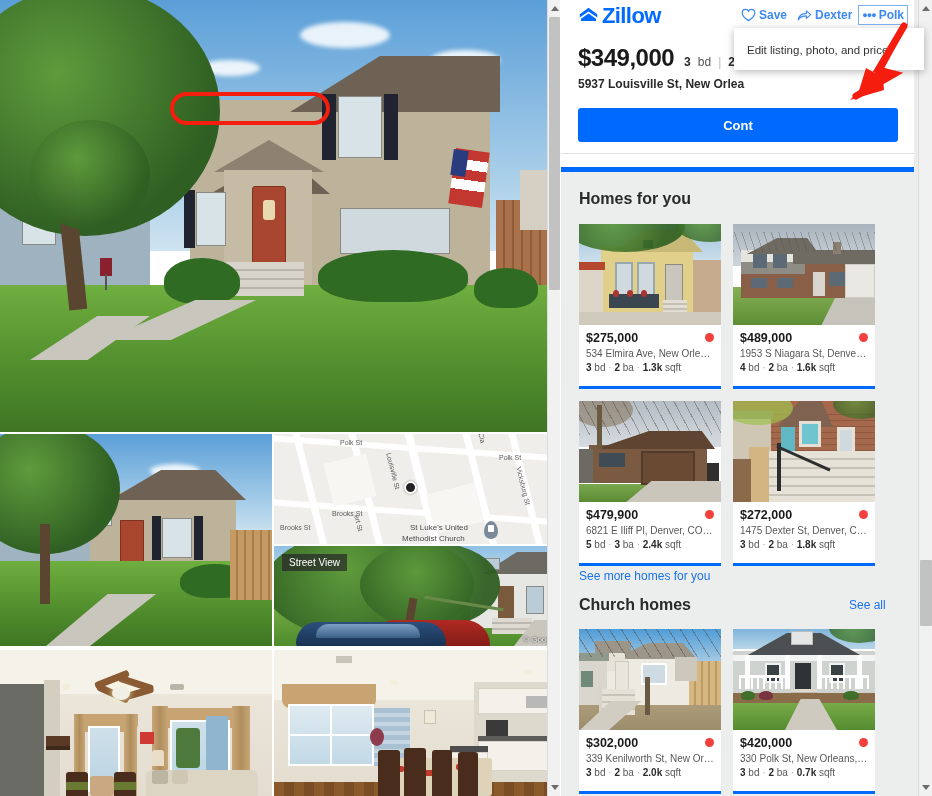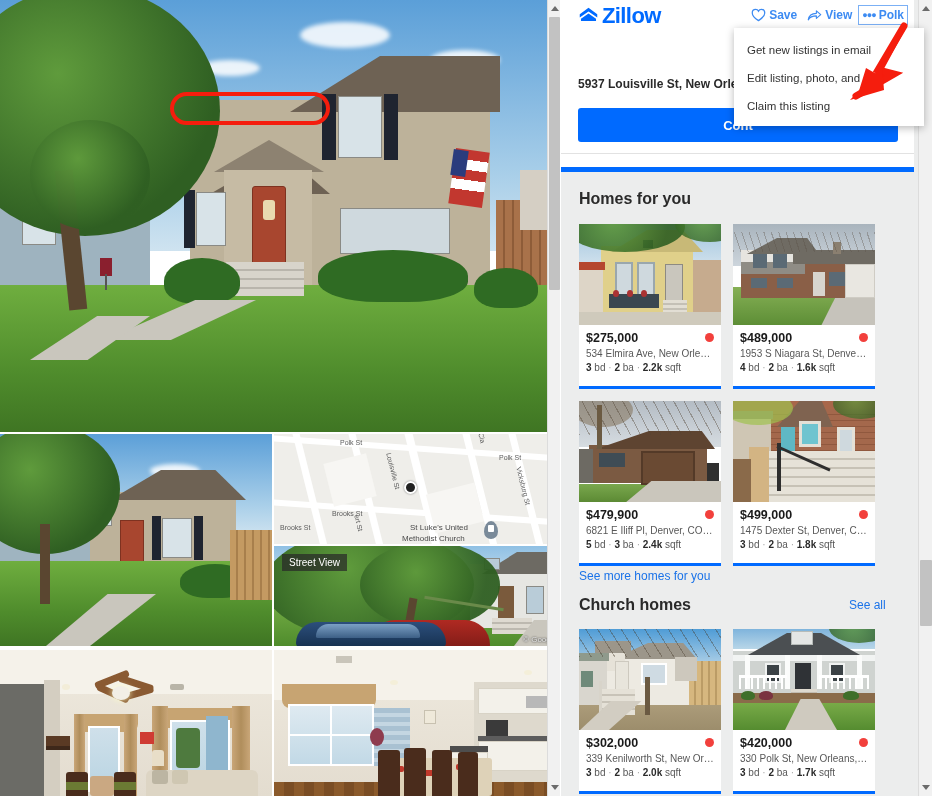--- a/index.html
+++ b/index.html
@@ -494,40 +494,48 @@
         <div class="hdr-act">
           <svg width="15" height="14" viewBox="0 0 24 22">
             <path d="M12 20 C12 20 2 13.6 2 7.6 C2 4.2 4.6 2 7.4 2 C9.5 2 11.2 3.2 12 4.8 C12.8 3.2 14.5 2 16.6 2 C19.4 2 22 4.2 22 7.6 C22 13.6 12 20 12 20 Z" fill="none" stroke="#3d8bf2" stroke-width="2"></path>
           </svg>
           <span>Save</span>
         </div>
         <div class="hdr-act">
           <svg width="15" height="13" viewBox="0 0 24 20">
             <path d="M2 17 C3 10 8 6.5 15 6.5 L15 2.5 L22 8.5 L15 14.5 L15 10.5 C9 10.5 4.5 12.5 2 17 Z" fill="none" stroke="#3d8bf2" stroke-width="1.8" stroke-linejoin="round"></path>
           </svg>
-          <span>View</span>
+          <span>Dexter</span>
         </div>
         <div class="hdr-act focused">
           <span class="dots">●●●</span>
           <span>Polk</span>
         </div>
       </div>
 
+      <div class="price-row">
+        <span class="price">$349,000</span>
+        <span class="facts">
+          <b>3</b>
+          <span>bd</span>
+          <span class="sep">|</span>
+          <b>2</b>
+          <span>ba</span>
+        </span>
+      </div>
 
       <div class="addr">5937 Louisville St, New Orlea</div>
 
       <button class="cta">Cont</button>
 
       <div class="hdr-rule"></div>
     </div>
 
     <div class="dropdown">
-      <div class="dd-item">Get new listings in email</div>
       <div class="dd-item">Edit listing, photo, and price</div>
-      <div class="dd-item">Claim this listing</div>
     </div>
 
     <div class="blue-rule"></div>
 
     <div class="section-title" style="left:18px; top:190px;">Homes for you</div>
 
     <div class="cards" style="left:18px; top:224px;">
 
       <div class="card">
         <div class="card-photo">
@@ -558,21 +566,21 @@
           <div class="card-price">$275,000</div>
           <span class="card-dot"></span>
           <div class="card-addr">534 Elmira Ave, New Orleans...</div>
           <div class="card-facts">
             <b>3</b>
             <span>bd</span>
             <span class="d">·</span>
             <b>2</b>
             <span>ba</span>
             <span class="d">·</span>
-            <b>2.2k</b>
+            <b>1.3k</b>
             <span>sqft</span>
           </div>
         </div>
       </div>
 
       <div class="card">
         <div class="card-photo">
           <div class="scene">
             <div class="sky" style="height:42%;background:linear-gradient(#a9b4bd,#cdd5dc);"></div>
             <div class="lawn" style="height:38%;background:linear-gradient(#86b055,#5d8e36);"></div>
@@ -669,21 +677,21 @@
                  background:repeating-linear-gradient(#e6e2d8,#e6e2d8 7px,#c7c2b6 7px,#c7c2b6 9px);"></div>
             <div style="position:absolute;left:16px;top:46px;width:20px;height:55px;background:#d3b483;"></div>
             <div style="position:absolute;left:0;top:58px;width:18px;height:43px;background:#8a6a4a;"></div>
             <div style="position:absolute;left:44px;top:42px;width:4px;height:48px;background:#2e2e2e;"></div>
             <div style="position:absolute;left:44px;top:44px;width:58px;height:3px;background:#2e2e2e;transform:rotate(24deg);transform-origin:left;"></div>
             <div class="tree-canopy" style="left:-10px;top:-10px;width:70px;height:34px;opacity:.7;background:#9fc24e;"></div>
             <div class="tree-canopy" style="left:100px;top:-12px;width:56px;height:30px;opacity:.7;"></div>
           </div>
         </div>
         <div class="card-info">
-          <div class="card-price">$499,000</div>
+          <div class="card-price">$272,000</div>
           <span class="card-dot"></span>
           <div class="card-addr">1475 Dexter St, Denver, CO ...</div>
           <div class="card-facts">
             <b>3</b>
             <span>bd</span>
             <span class="d">·</span>
             <b>2</b>
             <span>ba</span>
             <span class="d">·</span>
             <b>1.8k</b>
@@ -784,21 +792,21 @@
           <div class="card-price">$420,000</div>
           <span class="card-dot"></span>
           <div class="card-addr">330 Polk St, New Orleans, LA...</div>
           <div class="card-facts">
             <b>3</b>
             <span>bd</span>
             <span class="d">·</span>
             <b>2</b>
             <span>ba</span>
             <span class="d">·</span>
-            <b>1.7k</b>
+            <b>0.7k</b>
             <span>sqft</span>
           </div>
         </div>
       </div>
     </div>
 
     <div class="scroll-right">
       <div class="sb-arrow-up"></div>
       <div class="sb-thumb-right"></div>
       <div class="sb-arrow-dn"></div>

